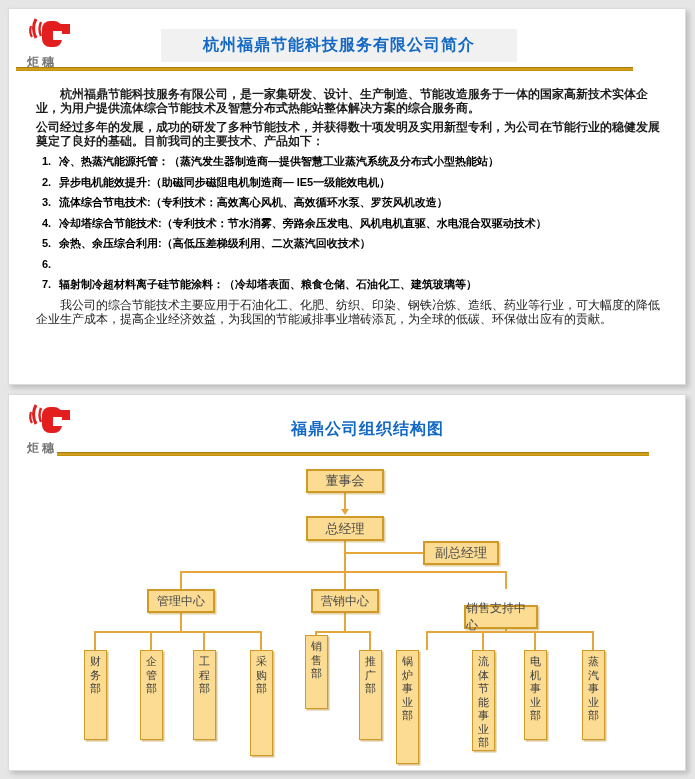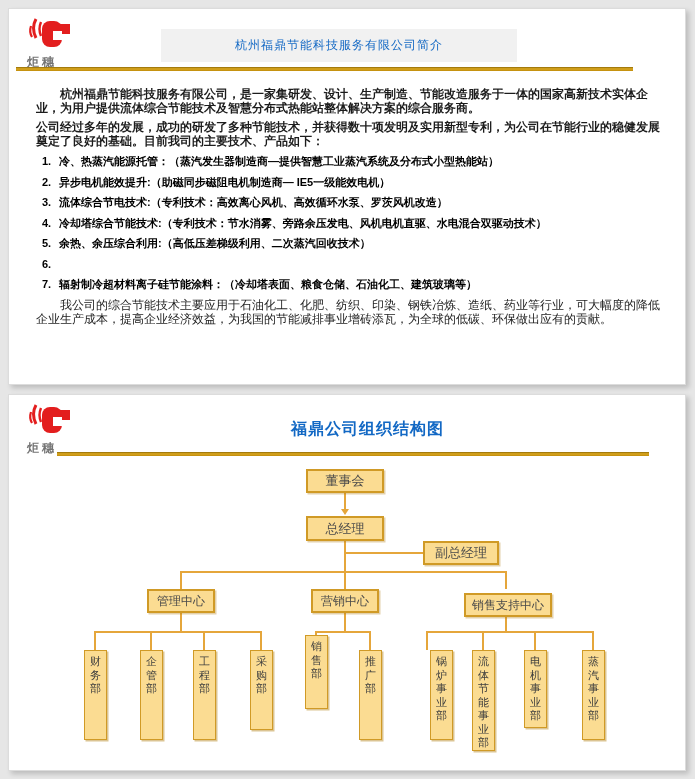--- a/index.html
+++ b/index.html
@@ -19,21 +19,21 @@
   #card2{top:394px}
 
   
   .logo{position:absolute;left:18px;top:8px;width:70px;text-align:left;}
   .logo svg{display:block}
   .logo-text{font-size:12px;font-weight:bold;color:#737373;letter-spacing:3px;margin-top:1px;}
 
   
   .title-band{position:absolute;left:152px;top:20px;width:356px;height:33px;background:#f1f1f1;
               display:flex;align-items:center;justify-content:center;}
-  .title-band h1{font-size:12px;font-weight:normal;color:var(--blue);letter-spacing:1px;}
+  .title-band h1{font-size:16px;font-weight:bold;color:var(--blue);letter-spacing:1px;}
   .gold-rule{position:absolute;height:4px;background:linear-gradient(to bottom,#8f6a06,#DAA71F 45%,#c08c0c);}
   #card1 .gold-rule{left:7px;top:58px;width:617px;}
   #card2 .gold-rule{left:48px;top:57px;width:592px;}
 
   
   .title-center{position:absolute;left:0;top:24px;width:100%;text-align:center;
                 font-size:16px;font-weight:bold;color:var(--blue);letter-spacing:1px;padding-left:41px;}
 
   
   .body1{padding:78px 25px 0 27px;color:var(--ink);}
@@ -164,28 +164,28 @@
       <div class="vline" style="left:473px;top:236px;height:19px"></div>
       <div class="vline" style="left:525px;top:236px;height:19px"></div>
       <div class="vline" style="left:583px;top:236px;height:19px"></div>
 
       <div class="node" style="left:297px;top:74px;width:78px;height:24px">董事会</div>
       <div class="node" style="left:297px;top:121px;width:78px;height:25px">总经理</div>
       <div class="node" style="left:414px;top:146px;width:76px;height:24px">副总经理</div>
 
       <div class="node center" style="left:138px;top:194px;width:68px;height:24px">管理中心</div>
       <div class="node center" style="left:302px;top:194px;width:68px;height:24px">营销中心</div>
-      <div class="node center" style="left:455px;top:198px;width:88px;height:24px">销售支持中心</div>
+      <div class="node center" style="left:455px;top:210px;width:74px;height:24px">销售支持中心</div>
 
       <div class="dept" style="left:75px;top:255px;height:90px">财务部</div>
       <div class="dept" style="left:131px;top:255px;height:90px">企管部</div>
       <div class="dept" style="left:184px;top:255px;height:90px">工程部</div>
-      <div class="dept" style="left:241px;top:255px;height:80px">采购部</div>
+      <div class="dept" style="left:241px;top:255px;height:106px">采购部</div>
       <div class="dept" style="left:296px;top:240px;height:74px">销售部</div>
       <div class="dept" style="left:350px;top:255px;height:90px">推广部</div>
-      <div class="dept" style="left:421px;top:255px;height:90px">锅炉事业部</div>
+      <div class="dept" style="left:387px;top:255px;height:114px">锅炉事业部</div>
       <div class="dept" style="left:463px;top:255px;height:101px">流体节能事业部</div>
-      <div class="dept" style="left:515px;top:255px;height:78px">电机事业部</div>
+      <div class="dept" style="left:515px;top:255px;height:90px">电机事业部</div>
       <div class="dept" style="left:573px;top:255px;height:90px">蒸汽事业部</div>
     </div>
   </section>
 
 </div>
 
 </body></html>

